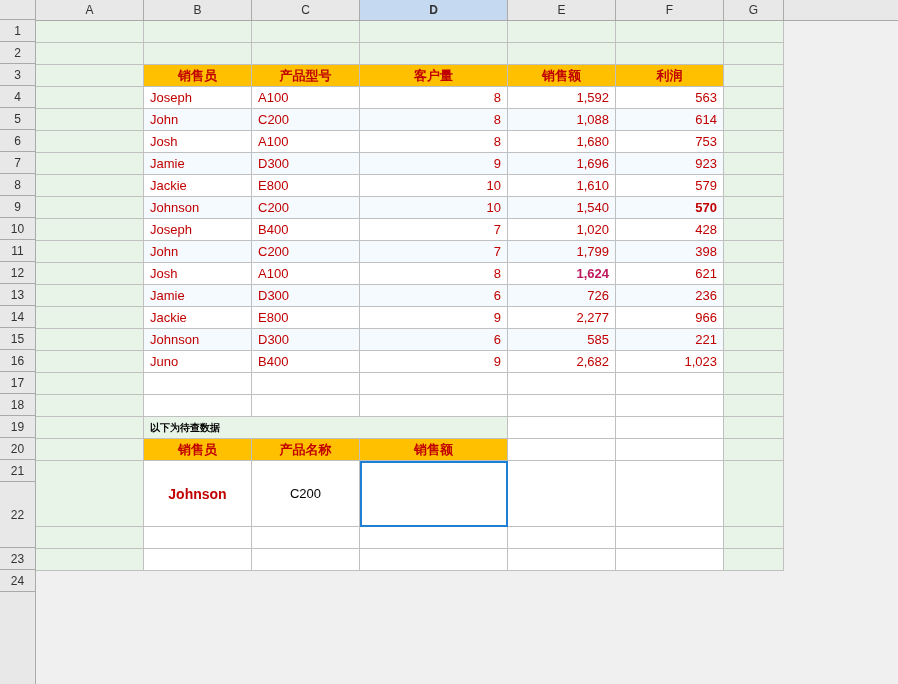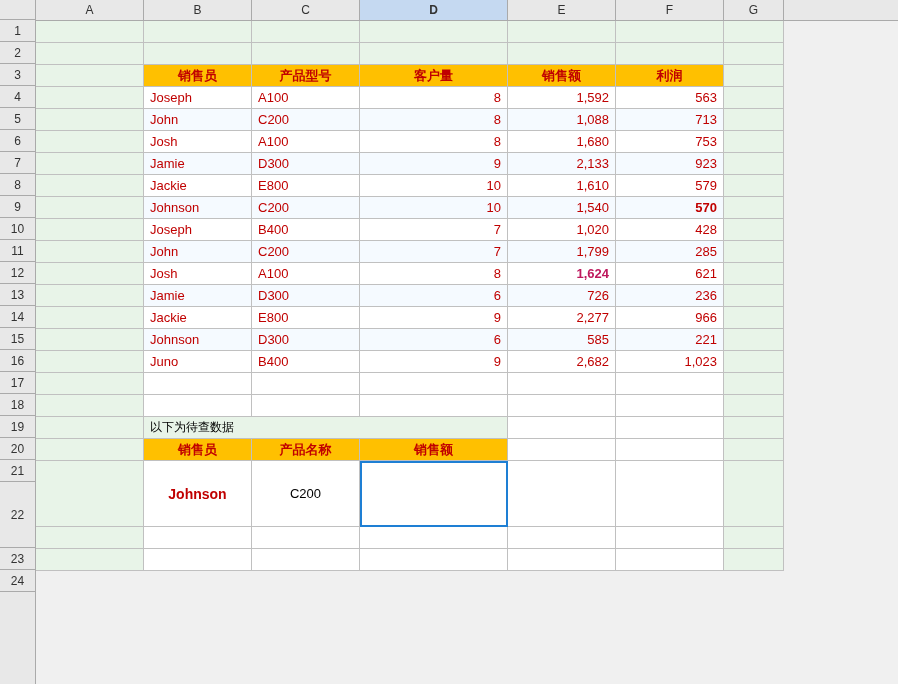--- a/index.html
+++ b/index.html
@@ -282,40 +282,40 @@
           <div class="cell right-align" style="width:108px; color:#c00000;">563</div>
           <div class="cell light-green" style="width:60px;"></div>
         </div>
 
         <div class="grid-row">
           <div class="cell light-green" style="width:108px;"></div>
           <div class="cell data-row-alt" style="width:108px; color:#c00000;">John</div>
           <div class="cell data-row-alt" style="width:108px; color:#c00000;">C200</div>
           <div class="cell data-row-alt right-align" style="width:148px; color:#c00000;">8</div>
           <div class="cell data-row-alt right-align" style="width:108px; color:#c00000;">1,088</div>
-          <div class="cell data-row-alt right-align" style="width:108px; color:#c00000;">713</div>
+          <div class="cell data-row-alt right-align" style="width:108px; color:#c00000;">614</div>
           <div class="cell light-green" style="width:60px;"></div>
         </div>
 
         <div class="grid-row">
           <div class="cell light-green" style="width:108px;"></div>
           <div class="cell" style="width:108px; color:#c00000;">Josh</div>
           <div class="cell" style="width:108px; color:#c00000;">A100</div>
           <div class="cell right-align" style="width:148px; color:#c00000;">8</div>
           <div class="cell right-align" style="width:108px; color:#c00000;">1,680</div>
           <div class="cell right-align" style="width:108px; color:#c00000;">753</div>
           <div class="cell light-green" style="width:60px;"></div>
         </div>
 
         <div class="grid-row">
           <div class="cell light-green" style="width:108px;"></div>
           <div class="cell data-row-alt" style="width:108px; color:#c00000;">Jamie</div>
           <div class="cell data-row-alt" style="width:108px; color:#c00000;">D300</div>
           <div class="cell data-row-alt right-align" style="width:148px; color:#c00000;">9</div>
-          <div class="cell data-row-alt right-align" style="width:108px; color:#c00000;">2,133</div>
+          <div class="cell data-row-alt right-align" style="width:108px; color:#c00000;">1,696</div>
           <div class="cell data-row-alt right-align" style="width:108px; color:#c00000;">923</div>
           <div class="cell light-green" style="width:60px;"></div>
         </div>
 
         <div class="grid-row">
           <div class="cell light-green" style="width:108px;"></div>
           <div class="cell" style="width:108px; color:#c00000;">Jackie</div>
           <div class="cell" style="width:108px; color:#c00000;">E800</div>
           <div class="cell right-align" style="width:148px; color:#c00000;">10</div>
           <div class="cell right-align" style="width:108px; color:#c00000;">1,610</div>
@@ -342,21 +342,21 @@
           <div class="cell right-align" style="width:108px; color:#c00000;">428</div>
           <div class="cell light-green" style="width:60px;"></div>
         </div>
 
         <div class="grid-row">
           <div class="cell light-green" style="width:108px;"></div>
           <div class="cell data-row-alt" style="width:108px; color:#c00000;">John</div>
           <div class="cell data-row-alt" style="width:108px; color:#c00000;">C200</div>
           <div class="cell data-row-alt right-align" style="width:148px; color:#c00000;">7</div>
           <div class="cell data-row-alt right-align" style="width:108px; color:#c00000;">1,799</div>
-          <div class="cell data-row-alt right-align" style="width:108px; color:#c00000;">285</div>
+          <div class="cell data-row-alt right-align" style="width:108px; color:#c00000;">398</div>
           <div class="cell light-green" style="width:60px;"></div>
         </div>
 
         <div class="grid-row">
           <div class="cell light-green" style="width:108px;"></div>
           <div class="cell" style="width:108px; color:#c00000;">Josh</div>
           <div class="cell" style="width:108px; color:#c00000;">A100</div>
           <div class="cell right-align" style="width:148px; color:#c00000;">8</div>
           <div class="cell right-align" style="width:108px; color:#be185d;font-weight:bold;">1,624</div>
           <div class="cell right-align" style="width:108px; color:#c00000;">621</div>
@@ -418,21 +418,21 @@
           <div class="cell" style="width:108px;"></div>
           <div class="cell" style="width:108px;"></div>
           <div class="cell" style="width:148px;"></div>
           <div class="cell" style="width:108px;"></div>
           <div class="cell" style="width:108px;"></div>
           <div class="cell light-green" style="width:60px;"></div>
         </div>
 
         <div class="grid-row">
           <div class="cell light-green" style="width:108px;"></div>
-          <div class="cell section-label" style="width:364px; font-size:12px; font-weight:normal;">以下为待查数据</div>
+          <div class="cell section-label" style="width:364px; font-size:10px; font-weight:bold;">以下为待查数据</div>
           <div class="cell" style="width:108px;"></div>
           <div class="cell" style="width:108px;"></div>
           <div class="cell light-green" style="width:60px;"></div>
         </div>
 
         <div class="grid-row">
           <div class="cell light-green" style="width:108px;"></div>
           <div class="cell header-yellow2" style="width:108px;">销售员</div>
           <div class="cell header-yellow2" style="width:108px;">产品名称</div>
           <div class="cell header-yellow2" style="width:148px;">销售额</div>

